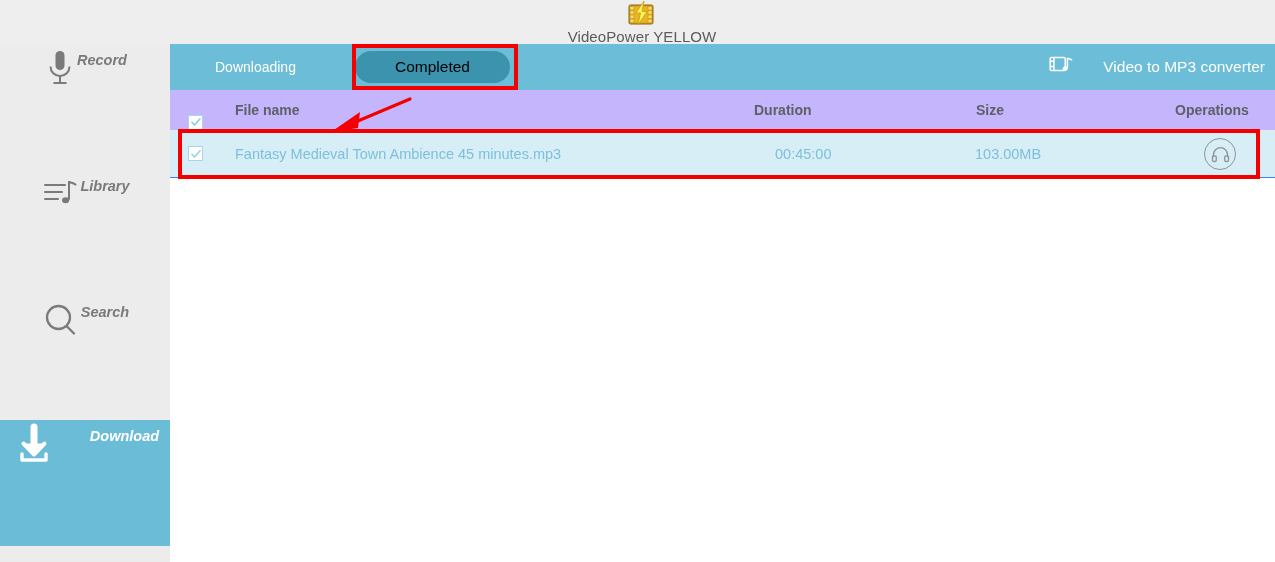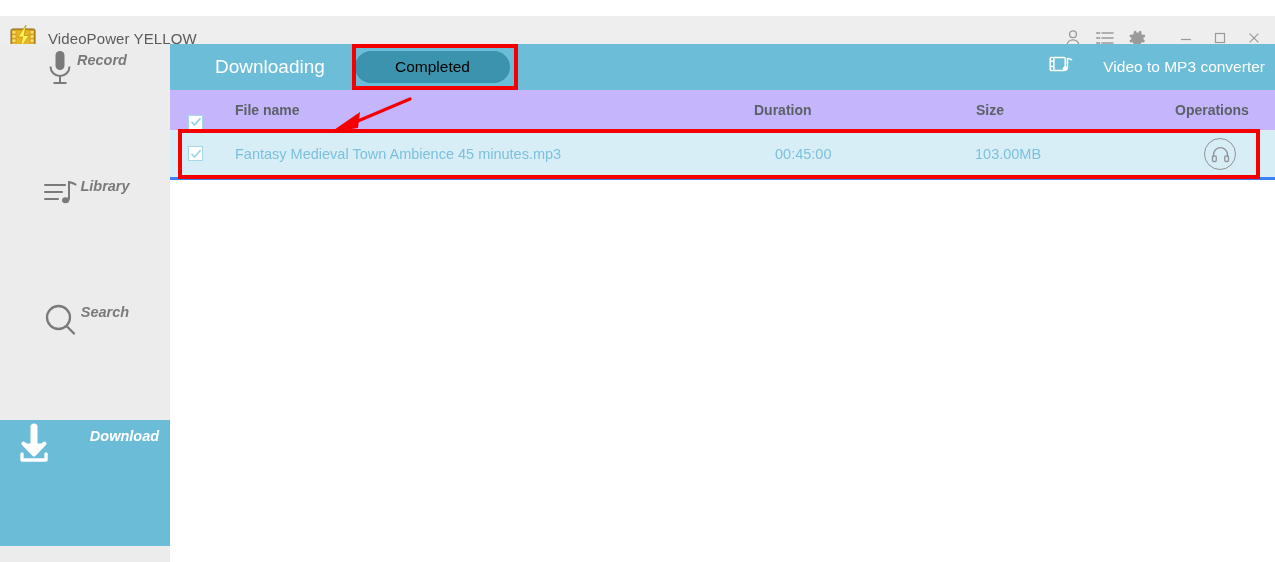--- a/index.html
+++ b/index.html
@@ -12,25 +12,26 @@
     height: 562px;
     font-family: "Liberation Sans", sans-serif;
     overflow: hidden;
     position: relative;
     -webkit-font-smoothing: antialiased;
   }
 
   
   #titlebar {
     position: absolute;
-    left: 0; top: 16px;
+    left: 0; top: 0;
     width: 1275px; height: 44px;
     background: #eeeeee;
     display: flex;
     align-items: center;
+    flex-direction: column;
   }
   #app-logo {
     width: 30px; height: 28px;
     margin-left: 9px;
     position: relative;
     flex: 0 0 auto;
   }
   #app-title {
     margin-left: 9px;
     font-size: 15px;
@@ -105,21 +106,21 @@
     width: 1105px; height: 46px;
     background: #6cbdd7;
     display: flex;
     align-items: center;
   }
   #tab-downloading {
     position: absolute;
     left: 45px; top: 0;
     height: 46px;
     display: flex; align-items: center;
-    font-size: 19px;
+    font-size: 14px;
     color: #ffffff;
   }
   #tab-completed {
     position: absolute;
     left: 185px; top: 7px;
     width: 155px; height: 32px;
     border-radius: 17px;
     background: #3b93ad;
     display: flex; align-items: center; justify-content: center;
     color: #000000;
@@ -165,21 +166,21 @@
     box-sizing: border-box;
     display: flex; align-items: center; justify-content: center;
   }
   .chk svg { display: block; }
 
   #row-0 {
     position: absolute;
     left: 0; top: 87px;
     width: 1105px; height: 46px;
     background: #d8eef7;
-    border-bottom: 3px solid #3b82f6;
+    border-bottom: 1px solid #3b82f6;
   }
   .rcell {
     position: absolute;
     top: 0; height: 46px;
     display: flex; align-items: center;
     font-size: 14.5px;
     color: #7cc0dc;
   }
   #row-check { left: 18px; top: 15px; }
   #row-filename { left: 65px; }

